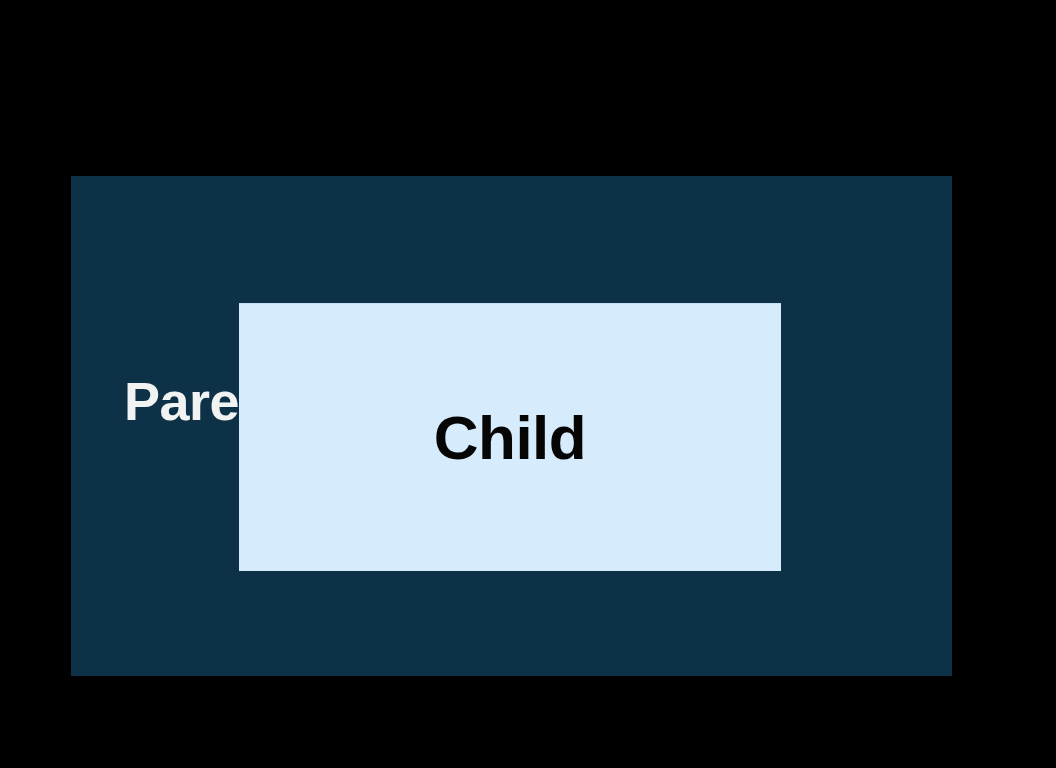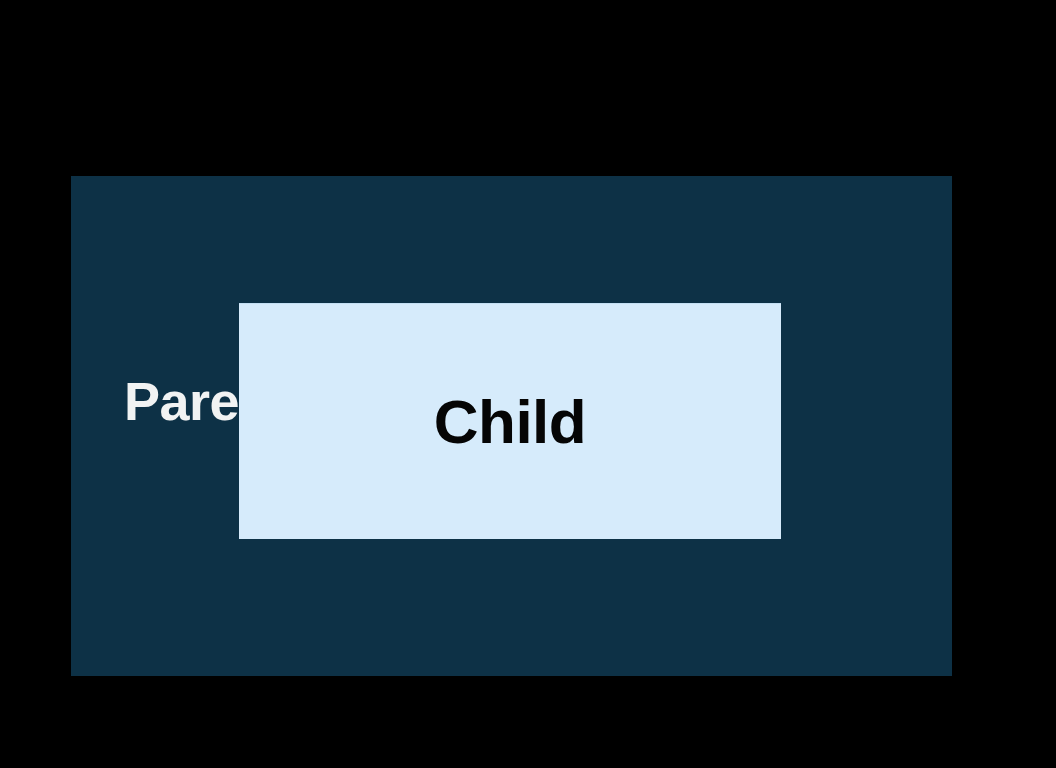--- a/index.html
+++ b/index.html
@@ -57,21 +57,21 @@
     height: 100%;
     pointer-events: none;
   }
 
   
   .child-box {
     position: absolute;
     left: 168px;         
     top: 127px;          
     width: 542px;
-    height: 236px;
+    height: 268px;
     background: #d6ebfb;
     border-top: 1px solid #c3dff3;
     box-sizing: border-box;
     display: flex;
     align-items: center;
     justify-content: center;
     text-align: center;
   }
 
   .child-label {

